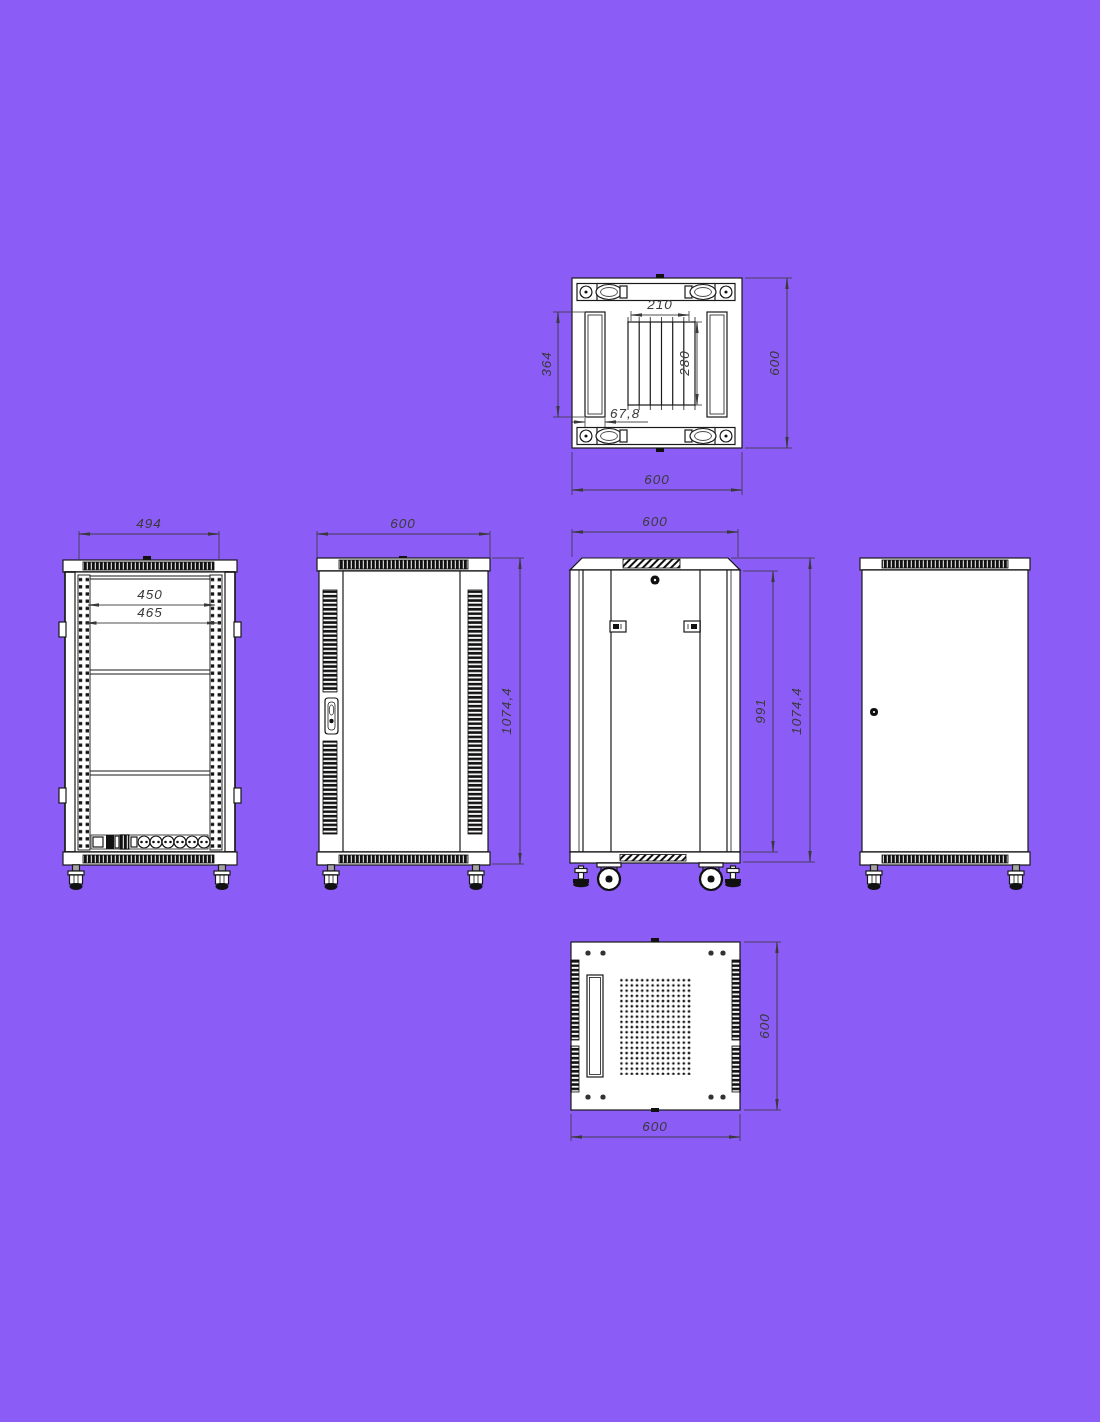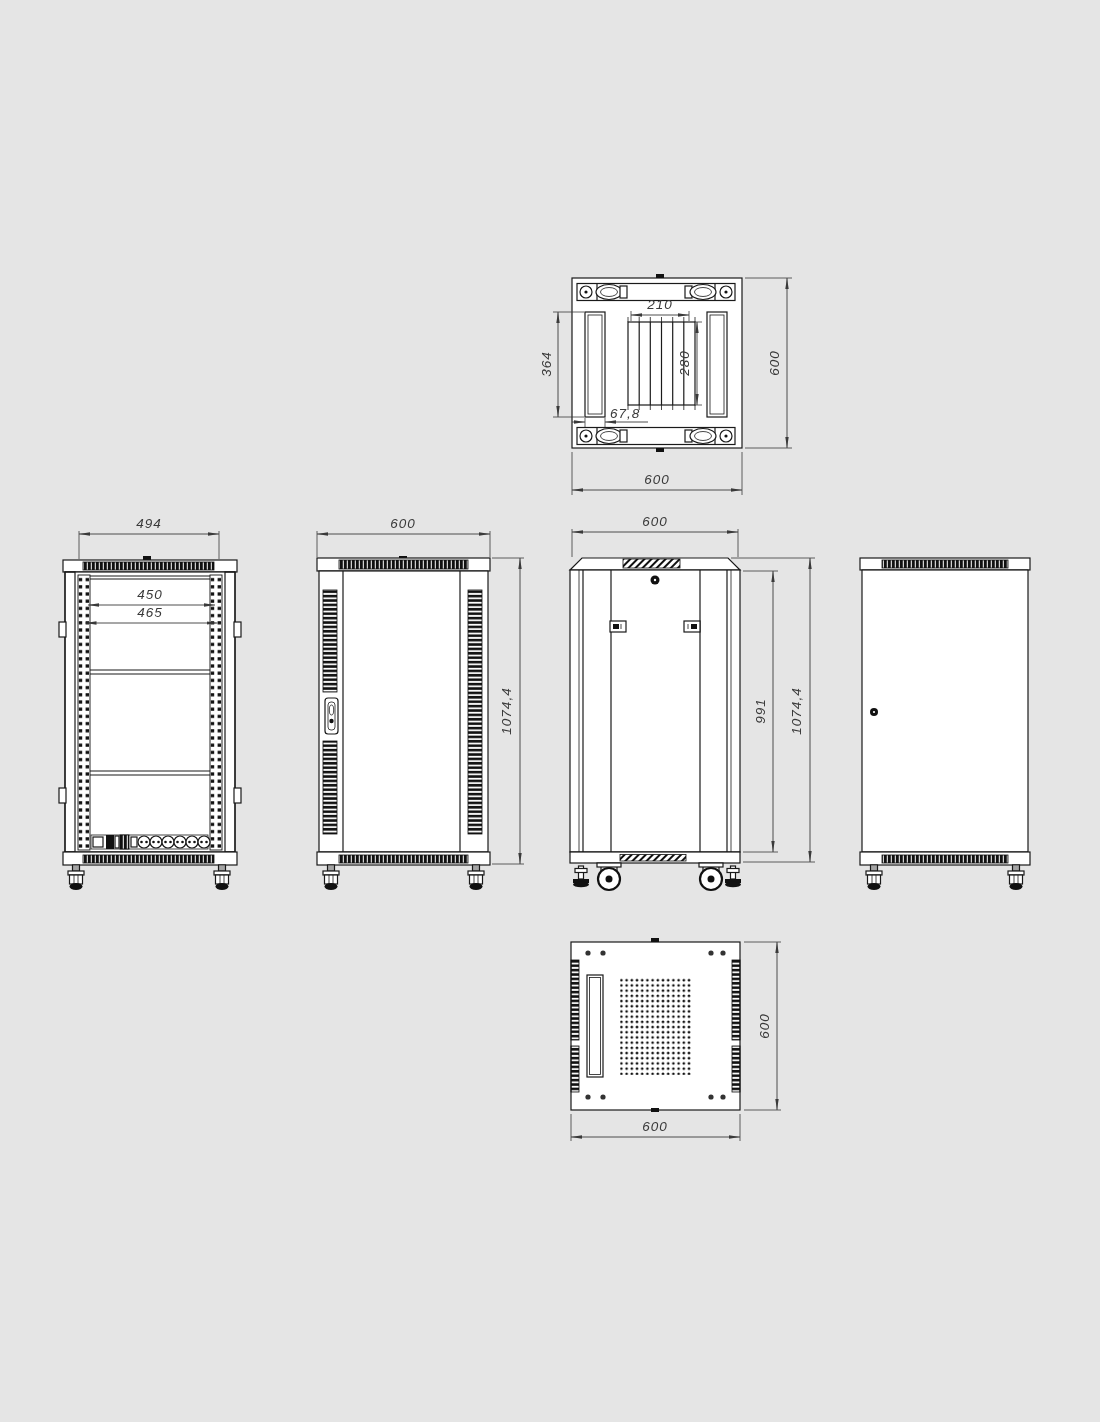--- a/index.html
+++ b/index.html
@@ -1,16 +1,16 @@
 <!DOCTYPE html>
 <html><head>
 <meta charset="utf-8">
 <style>
   html,body{margin:0;padding:0;background:#fff;}
-  .stage{position:relative;width:1100px;height:1422px;background:#e5e5e5;overflow:hidden;}
+  .stage{position:relative;width:1100px;height:1422px;background:#8b5cf6;overflow:hidden;}
   svg{display:block;}
   .ln{stroke:#1a1a1a;stroke-width:1.2;fill:none;}
   .lnf{stroke:#1a1a1a;stroke-width:1.2;fill:#fff;}
   .thin{stroke:#1a1a1a;stroke-width:0.8;fill:none;}
   .dk{fill:#111;stroke:none;}
   .dim{stroke:#3a3a3a;stroke-width:0.9;fill:none;}
   .ext{stroke:#3a3a3a;stroke-width:0.8;fill:none;}
   .dimtxt{font-family:"Liberation Sans",sans-serif;font-style:italic;font-size:13.5px;
           fill:#3a3a3a;letter-spacing:1px;}
 </style>

